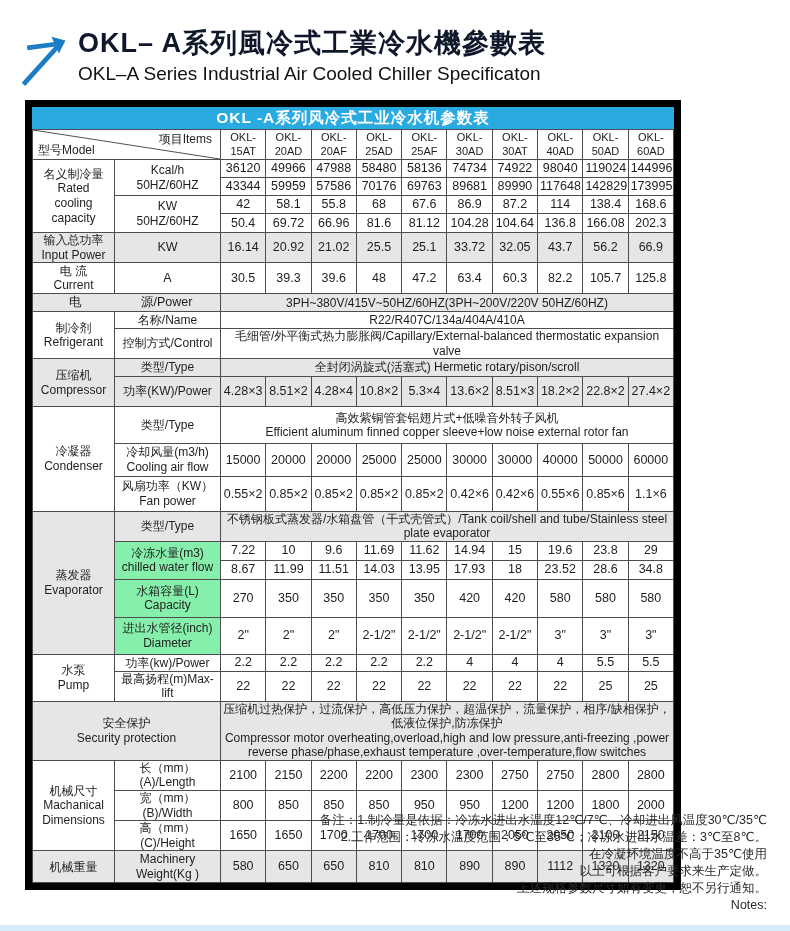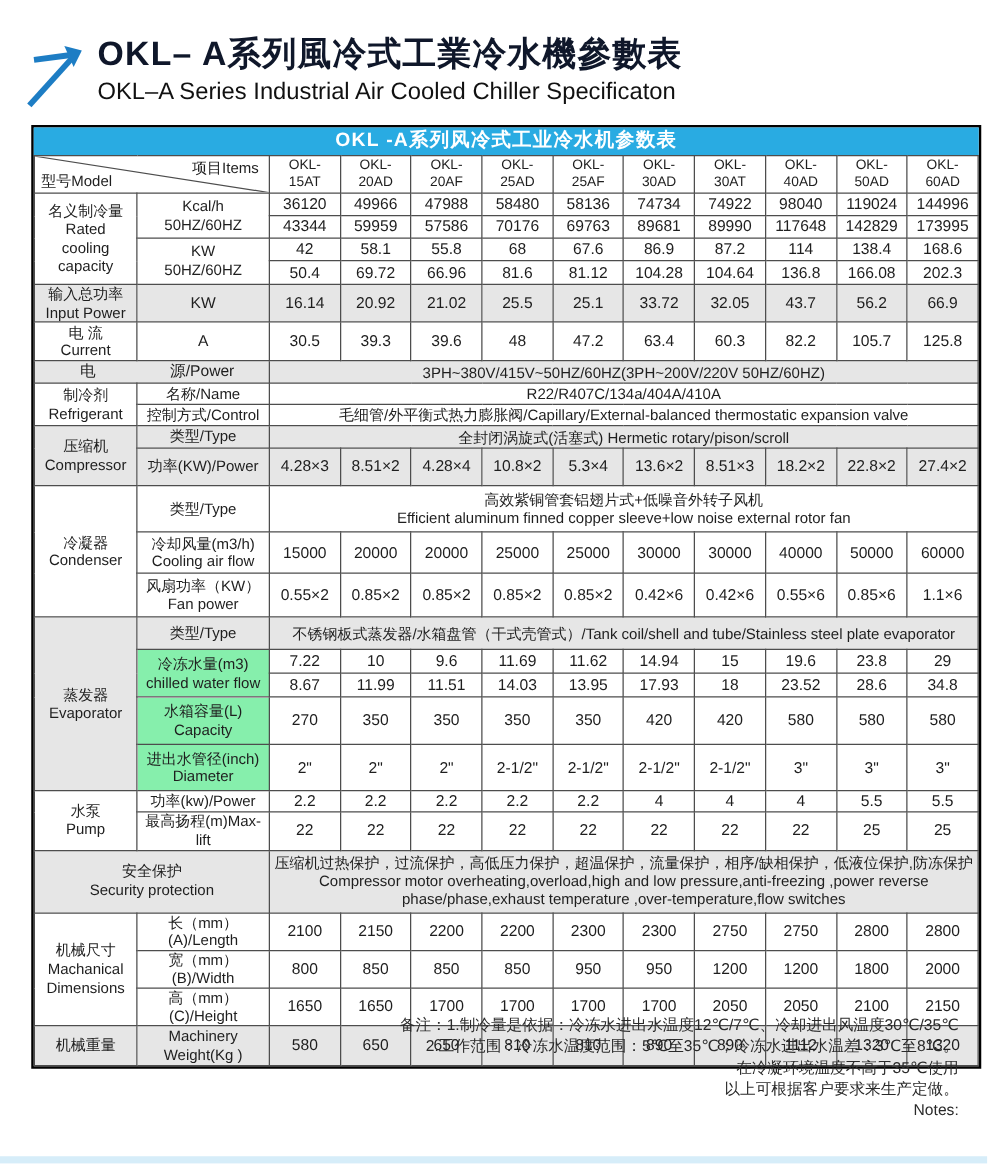--- a/index.html
+++ b/index.html
@@ -5,21 +5,21 @@
   html,body{margin:0;padding:0;background:#fff;}
   .page{position:relative;width:790px;height:931px;background:#ffffff;overflow:hidden;
         font-family:"Liberation Sans","DejaVu Sans",sans-serif;color:#1e1e1e;}
   
   .hdr{position:absolute;left:16px;top:26px;display:flex;align-items:flex-start;}
   .logo{width:56px;height:58px;margin-top:6px;}
   .titles{margin-left:6px;}
   .title-zh{font-size:27px;font-weight:bold;color:#0f172a;letter-spacing:1px;line-height:34px;}
   .title-en{font-size:19px;color:#111;margin-top:2px;line-height:24px;}
   
-  .tablewrap{position:absolute;left:25px;top:100px;width:760px;border:2px solid #000000;box-sizing:border-box;}
+  .tablewrap{position:absolute;left:25px;top:100px;width:656px;border:7px solid #000000;box-sizing:border-box;}
   .caption{background:#29abe2;color:#ffffff;text-align:center;font-size:15.5px;font-weight:bold;
            height:22px;line-height:22px;letter-spacing:1px;}
   table{border-collapse:collapse;table-layout:fixed;width:100%;}
   td{border:1px solid #4d4d4d;text-align:center;vertical-align:middle;padding:0 2px;
      font-size:12.5px;color:#1e1e1e;line-height:1.2;overflow:hidden;}
   col.c0{width:82px;} col.c1{width:106px;}
   .lab{white-space:pre-line;font-size:12px;line-height:1.22;}
   .model{white-space:pre-line;font-size:11px;line-height:1.2;}
   .long{font-size:12px;}
   .pre{white-space:pre-line;}
@@ -430,17 +430,18 @@
           </tr>
       </tbody>
     </table>
   </div>
 
   <div class="notes">
     <div>备注：1.制冷量是依据：冷冻水进出水温度12℃/7℃、冷却进出风温度30℃/35℃</div>
     <div class="ind">2.工作范围：冷冻水温度范围：5℃至35℃；冷冻水进出水温差：3℃至8℃。</div>
     <div class="ind">在冷凝环境温度不高于35℃使用</div>
     <div class="ind">以上可根据客户要求来生产定做。</div>
+    <div class="ind">上述规格参数尺寸如有变更，恕不另行通知。</div>
     <div>Notes:</div>
   </div>
 
   <div class="strip"></div>
 </div>
 
 </body></html>

